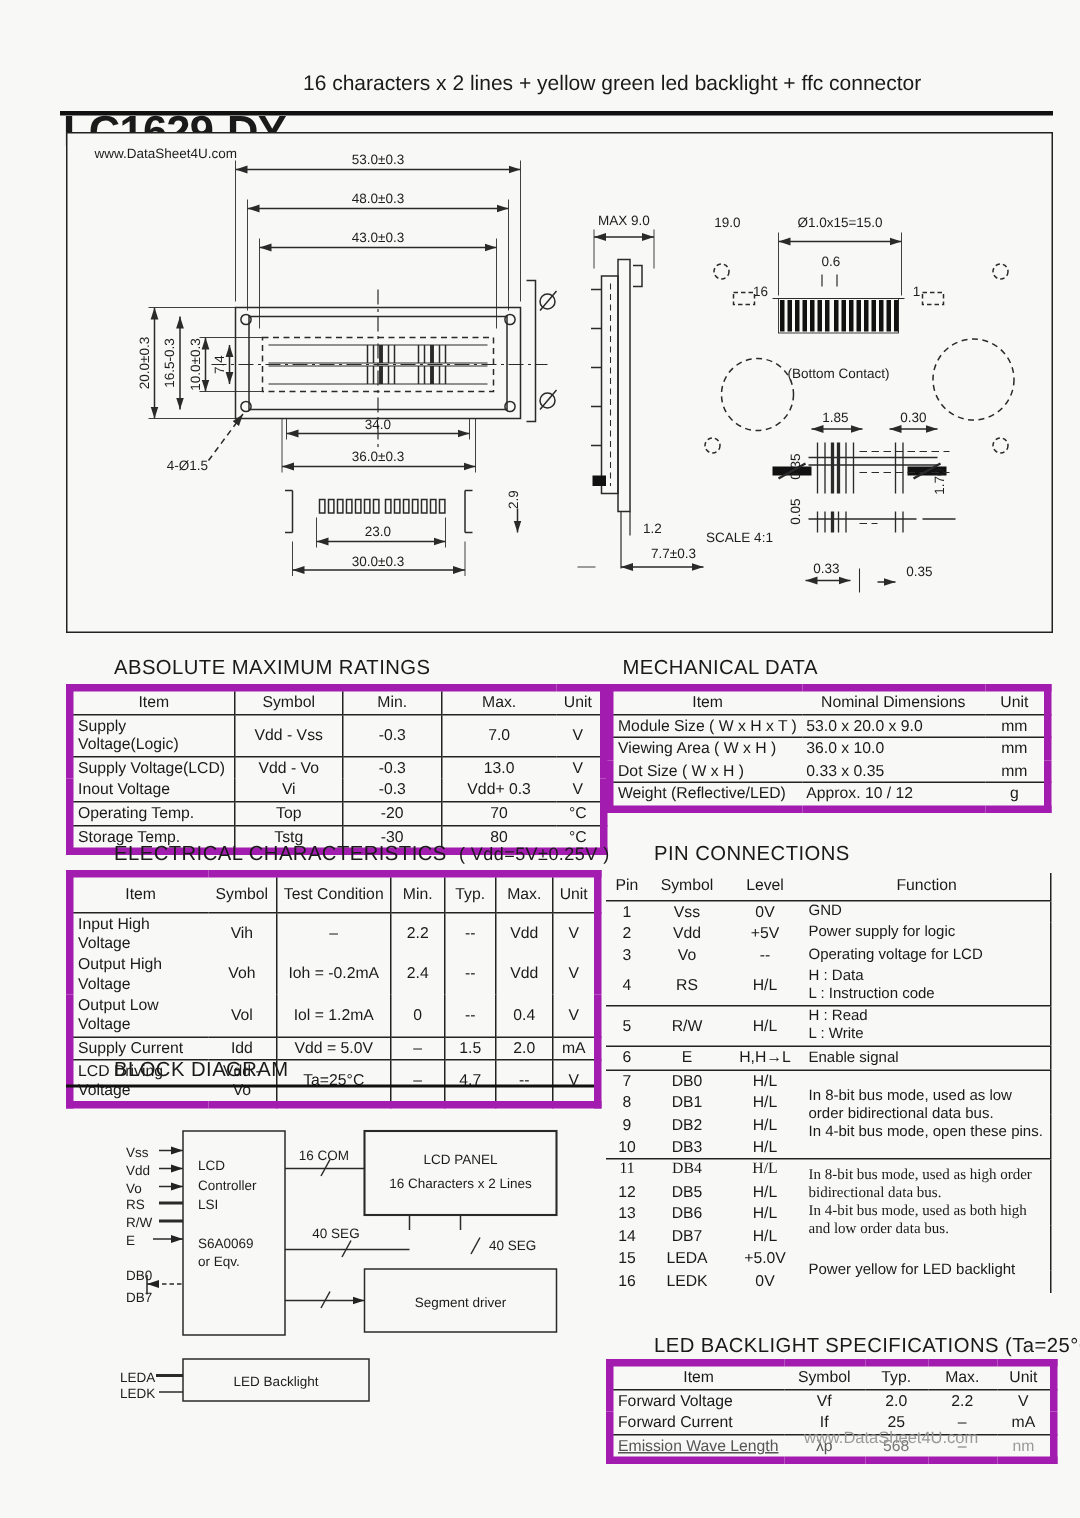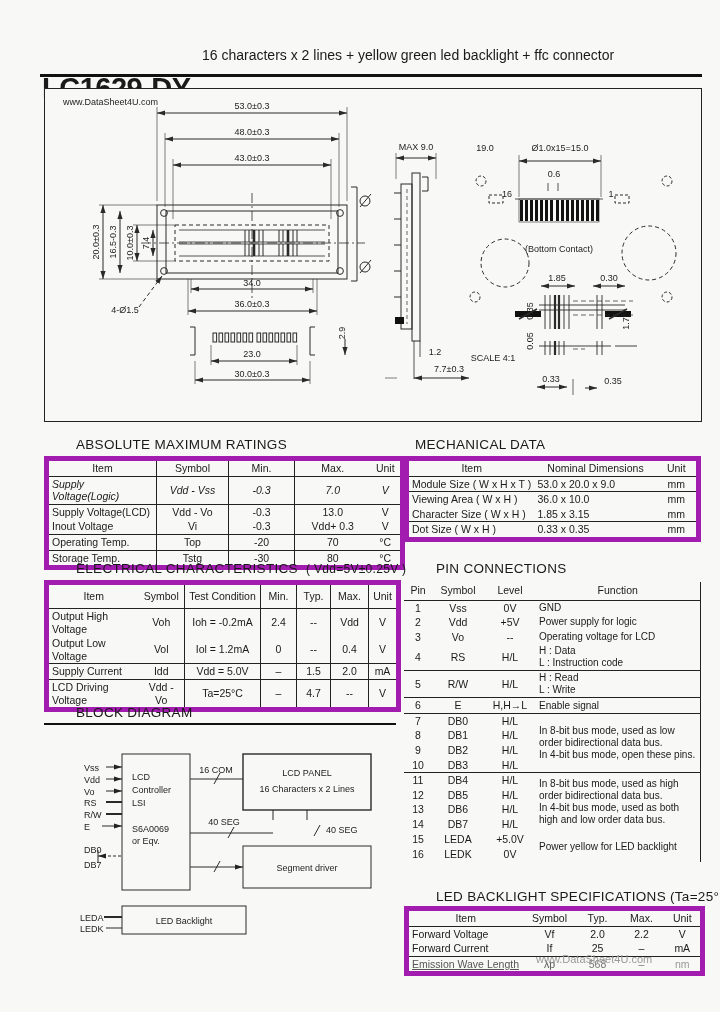--- a/index.html
+++ b/index.html
@@ -279,21 +279,21 @@
       <col style="width:32px">
     </colgroup>
   <tbody>
       <tr class="hb" style="height:15px;">
     <th class="br">Item</th>
     <th class="br">Symbol</th>
     <th class="br">Min.</th>
     <th>Max.</th>
     <th>Unit</th>
   </tr>
-  <tr class="bb" style="height:15px;font-style:italic;">
+  <tr class="bb" style="height:15px;">
     <td class="l br">Supply Voltage(Logic)</td>
         <td class="br">Vdd - Vss</td>
         <td class="br">-0.3</td>
         <td>7.0</td>
         <td>V</td>
   </tr>
   <tr style="height:15px;">
     <td class="l br">Supply Voltage(LCD)</td>
         <td class="br">Vdd - Vo</td>
         <td class="br">-0.3</td>
@@ -341,28 +341,28 @@
     <td class="l">Module Size ( W x H x T )</td>
         <td class="l">53.0 x 20.0 x 9.0</td>
         <td>mm</td>
   </tr>
   <tr style="height:15px;">
     <td class="l">Viewing Area ( W x H )</td>
         <td class="l">36.0 x 10.0</td>
         <td>mm</td>
   </tr>
   <tr class="bb" style="height:15px;">
-    <td class="l">Character Size ( W x H )</td>
-        <td class="l">1.85 x 3.15</td>
-        <td>mm</td>
-  </tr>
-  <tr class="bb" style="height:15px;">
     <td class="l">Dot Size ( W x H )</td>
         <td class="l">0.33 x 0.35</td>
         <td>mm</td>
+  </tr>
+  <tr style="height:15px;">
+    <td class="l">Weight (Reflective/LED)</td>
+        <td class="l">Approx.  10 / 12</td>
+        <td>g</td>
   </tr>
 </tbody>
   </table>
 
 <div class="abs sect" style="left:46px;top:561px;">
   <span>ELECTRICAL CHARACTERISTICS</span>&nbsp;
   <span style="font-size:12px;">( Vdd=5V±0.25V )</span>
 </div>
 <table class="abs grid" style="left:44px;top:580px;width:356px;">
   <colgroup>
@@ -378,20 +378,29 @@
       <tr class="hb" style="height:26px;">
     <th>Item</th>
     <th class="br">Symbol</th>
     <th class="br" style="white-space:normal;">Test Condition</th>
     <th class="br">Min.</th>
     <th class="br">Typ.</th>
     <th class="br">Max.</th>
     <th>Unit</th>
   </tr>
   <tr style="height:14px;">
+    <td class="l">Input  High Voltage</td>
+        <td class="br">Vih</td>
+        <td class="br">–</td>
+        <td class="br">2.2</td>
+        <td class="br">--</td>
+        <td class="br">Vdd</td>
+        <td>V</td>
+  </tr>
+  <tr style="height:14px;">
     <td class="l">Output High Voltage</td>
         <td class="br">Voh</td>
         <td class="br">Ioh = -0.2mA</td>
         <td class="br">2.4</td>
         <td class="br">--</td>
         <td class="br">Vdd</td>
         <td>V</td>
   </tr>
   <tr class="bb" style="height:14px;">
     <td class="l">Output Low Voltage</td>
@@ -491,21 +500,21 @@
   <tr style="height:14px;">
     <td>9</td>
         <td>DB2</td>
         <td>H/L</td>
   </tr>
   <tr style="height:14px;">
     <td>10</td>
         <td>DB3</td>
         <td>H/L</td>
   </tr>
-  <tr class="bt" style="height:14px;">
+  <tr class="bt" style="height:14px;font-family:Liberation Serif, serif;">
     <td>11</td>
         <td>DB4</td>
         <td>H/L</td>
     <td class="fn" rowspan="4">In 8-bit bus mode, used as high order bidirectional data bus.
 In 4-bit bus mode, used as both high and low order data bus.</td>
   </tr>
   <tr style="height:14px;">
     <td>12</td>
         <td>DB5</td>
         <td>H/L</td>

